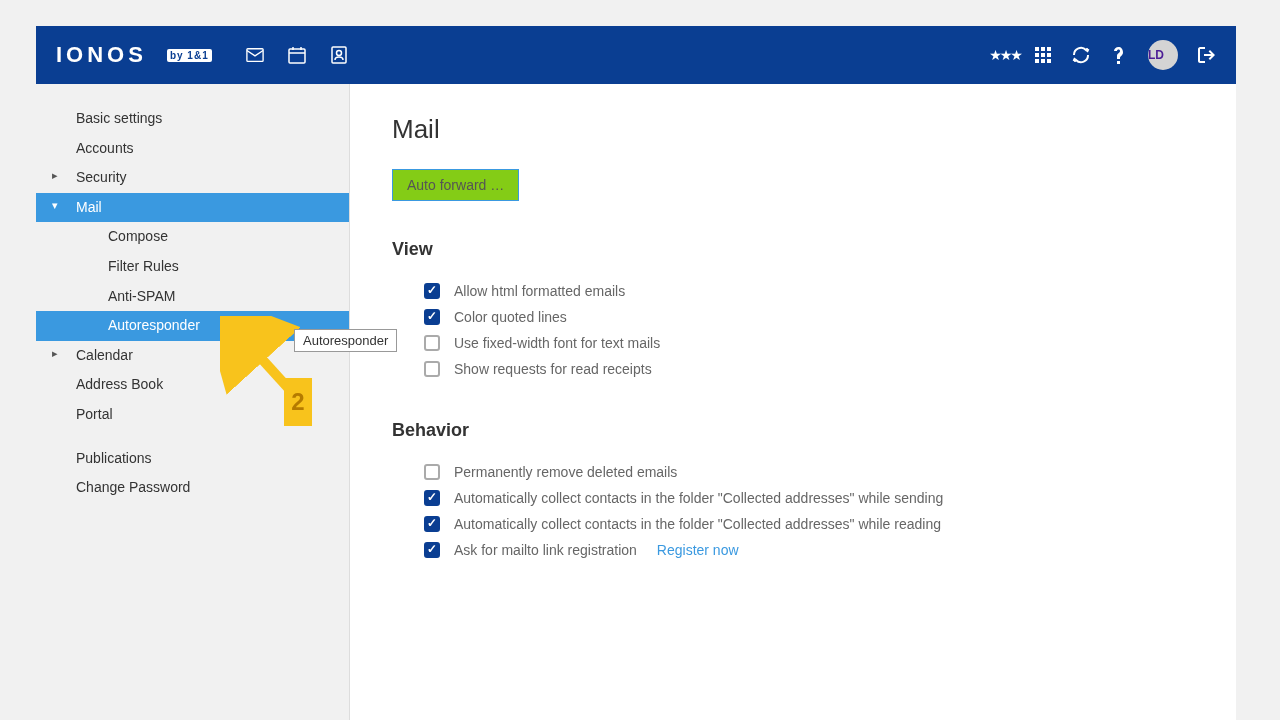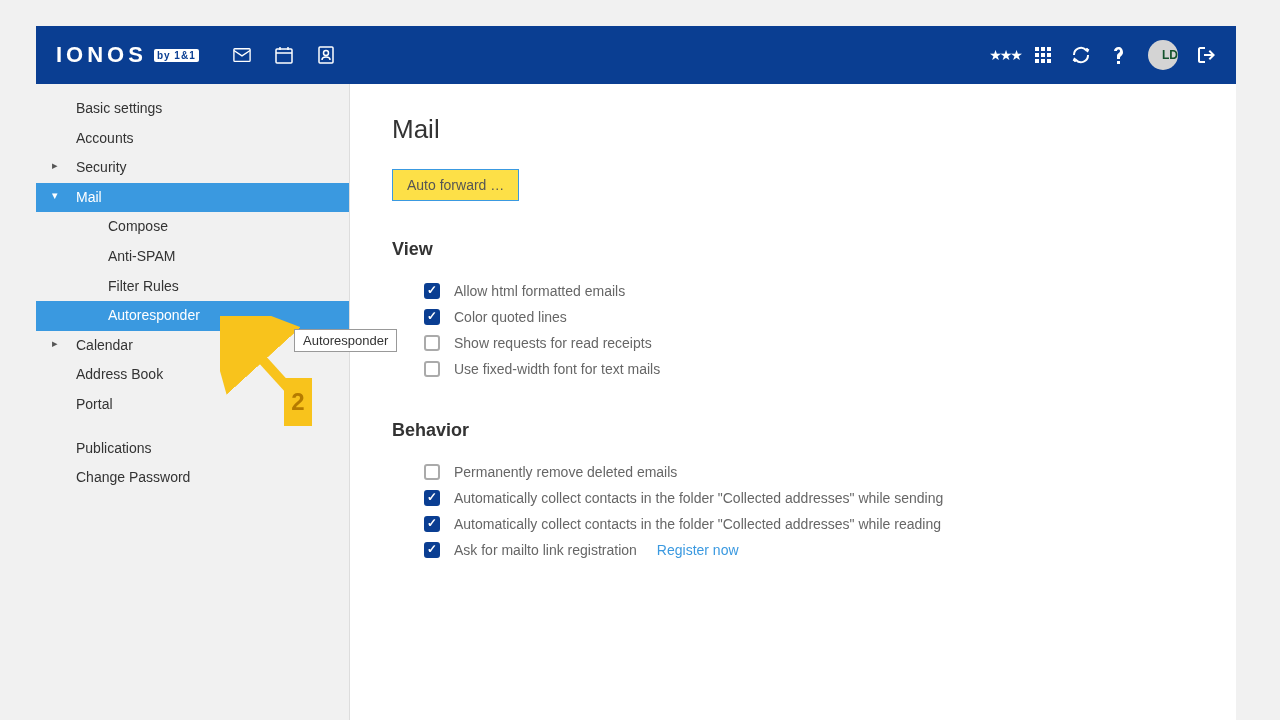--- a/index.html
+++ b/index.html
@@ -3,42 +3,42 @@
 <meta charset="utf-8">
 <style>
 * { margin: 0; padding: 0; box-sizing: border-box; }
 body { font-family: Arial, Helvetica, sans-serif; background: #f1f1f1; font-size: 14px; color: #333; }
 
 .page { width: 1280px; height: 720px; background: #f1f1f1; position: relative; }
 .app { position: absolute; left: 36px; top: 26px; width: 1200px; height: 694px; background: #fff; }
 
 .header { height: 58px; background: #0a3e92; display: flex; align-items: center; padding: 0 20px; color: #fff; }
 .logo { font-family: Arial, sans-serif; font-size: 22px; font-weight: bold; letter-spacing: 4px; display: flex; align-items: center; }
-.logo-sub { font-size: 10px; letter-spacing: 1px; margin-left: 7px; background: #fff; color: #0a3e92; padding: 1px 3px; border-radius: 2px; }
+.logo-sub { font-size: 10px; letter-spacing: 1px; margin-left: 20px; background: #fff; color: #0a3e92; padding: 1px 3px; border-radius: 2px; }
 .header-icons-left { display: flex; gap: 24px; margin-left: 34px; }
 .header-icon { width: 18px; height: 18px; display: flex; align-items: center; justify-content: center; cursor: pointer; }
 .header-spacer { flex: 1; }
 .header-icons-right { display: flex; gap: 20px; align-items: center; }
 .stars { font-size: 14px; letter-spacing: -2px; }
-.avatar { width: 30px; height: 30px; border-radius: 50%; background: #d4d4d4; color: #14532d; display: flex; align-items: center; justify-content: flex-end; font-size: 12px; font-weight: bold; }
+.avatar { width: 30px; height: 30px; border-radius: 50%; background: #d4d4d4; color: #4c1d95; display: flex; align-items: center; justify-content: flex-start; font-size: 12px; font-weight: bold; }
 
 .body { display: flex; height: calc(100% - 58px); }
-.sidebar { width: 314px; background: #f1f1f1; border-right: 1px solid #ddd; padding-top: 10px; }
+.sidebar { width: 314px; background: #f1f1f1; border-right: 1px solid #ddd; padding-top: 20px; }
 .sidebar-item { padding: 5px 12px 5px 72px; cursor: pointer; color: #333; font-size: 14px; line-height: 1.4; position: relative; }
 .sidebar-item.level0 { padding-left: 40px; }
 .sidebar-item.level1 { padding-left: 72px; }
 .sidebar-item.has-caret::before { content: "▸"; position: absolute; left: 16px; font-size: 11px; color: #555; }
 .sidebar-item.expanded::before { content: "▾"; position: absolute; left: 16px; font-size: 11px; color: #fff; }
 .sidebar-item.active-parent { background: #3a99e0; color: #fff; }
 .sidebar-item.active-child { background: #3a99e0; color: #fff; padding-left: 72px; }
 .sidebar-gap { height: 14px; }
 
 .content { flex: 1; background: #fff; padding: 30px 42px; overflow: auto; }
 .content h1 { font-size: 26px; font-weight: normal; color: #333; margin-bottom: 24px; }
-.btn-outline { border: 1px solid #3a99e0; background: #fde047; color: #555; padding: 7px 14px; font-size: 14px; cursor: pointer; }
+.btn-outline { border: 1px solid #3a99e0; background: #84cc16; color: #555; padding: 7px 14px; font-size: 14px; cursor: pointer; }
 .section-title { font-weight: bold; font-size: 18px; color: #333; margin-top: 38px; margin-bottom: 18px; }
 .checkbox-row { display: flex; align-items: center; gap: 14px; padding: 5px 0 5px 32px; color: #666; font-size: 14px; }
 .checkbox { width: 16px; height: 16px; border: 2px solid #aaa; border-radius: 3px; flex-shrink: 0; position: relative; cursor: pointer; }
 .checkbox.checked { background: #0a3e92; border-color: #0a3e92; }
 .checkbox.checked::after { content: "✓"; color: #fff; font-size: 12px; position: absolute; left: 1px; top: -2px; font-weight: bold; }
 .link { color: #3a99e0; cursor: pointer; margin-left: 6px; }
 
 
 .arrow-container { position: absolute; left: 220px; top: 316px; pointer-events: none; }
 .tooltip-box { position: absolute; left: 294px; top: 329px; background: #fff; border: 1px solid #999; padding: 3px 8px; font-size: 13px; color: #333; pointer-events: none; }
@@ -113,22 +113,22 @@
       </div>
     </div>
 
     <div class="body">
       <div class="sidebar" id="sidebar">
           <div class="sidebar-item level0">Basic settings</div>
           <div class="sidebar-item level0">Accounts</div>
           <div class="sidebar-item level0 has-caret">Security</div>
           <div class="sidebar-item level0 has-caret expanded active-parent">Mail</div>
           <div class="sidebar-item level1">Compose</div>
+          <div class="sidebar-item level1">Filter Rules</div>
           <div class="sidebar-item level1">Anti-SPAM</div>
-          <div class="sidebar-item level1">Filter Rules</div>
           <div class="sidebar-item level1 active-child">Autoresponder</div>
           <div class="sidebar-item level0 has-caret">Calendar</div>
           <div class="sidebar-item level0">Address Book</div>
           <div class="sidebar-item level0">Portal</div>
           <div class="sidebar-gap"></div>
           <div class="sidebar-item level0">Publications</div>
           <div class="sidebar-item level0">Change Password</div>
         </div>
 
       <div class="content">
@@ -140,25 +140,25 @@
             <div class="checkbox-row">
               <div class="checkbox checked"></div>
               <span>Allow html formatted emails</span>
             </div>
             <div class="checkbox-row">
               <div class="checkbox checked"></div>
               <span>Color quoted lines</span>
             </div>
             <div class="checkbox-row">
               <div class="checkbox"></div>
-              <span>Show requests for read receipts</span>
+              <span>Use fixed-width font for text mails</span>
             </div>
             <div class="checkbox-row">
               <div class="checkbox"></div>
-              <span>Use fixed-width font for text mails</span>
+              <span>Show requests for read receipts</span>
             </div>
           </div>
 
         <div class="section-title">Behavior</div>
         <div id="behavior-options">
             <div class="checkbox-row">
               <div class="checkbox"></div>
               <span>Permanently remove deleted emails</span>
             </div>
             <div class="checkbox-row">

